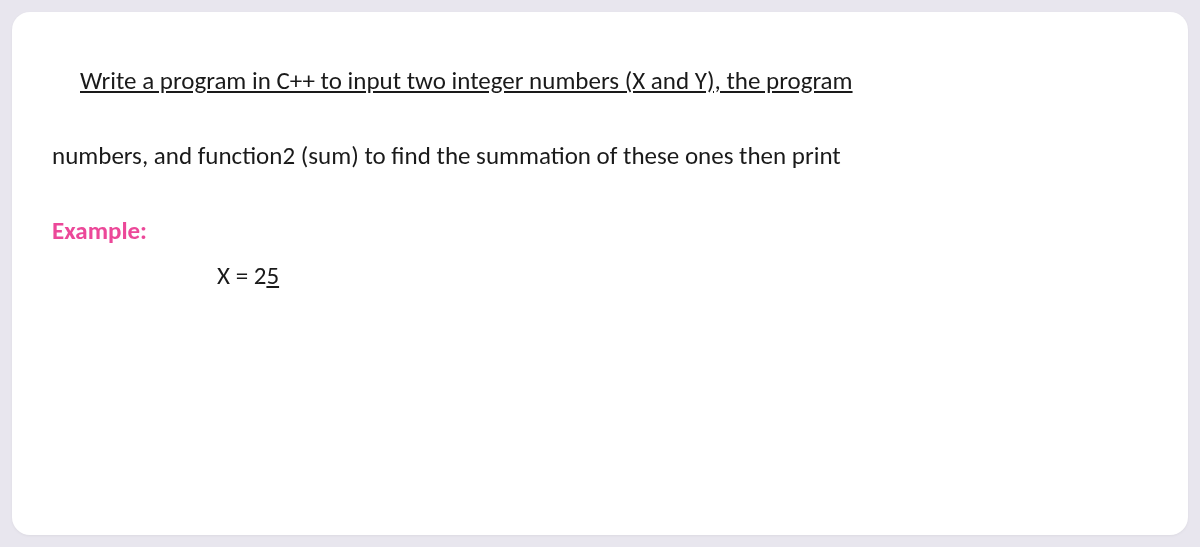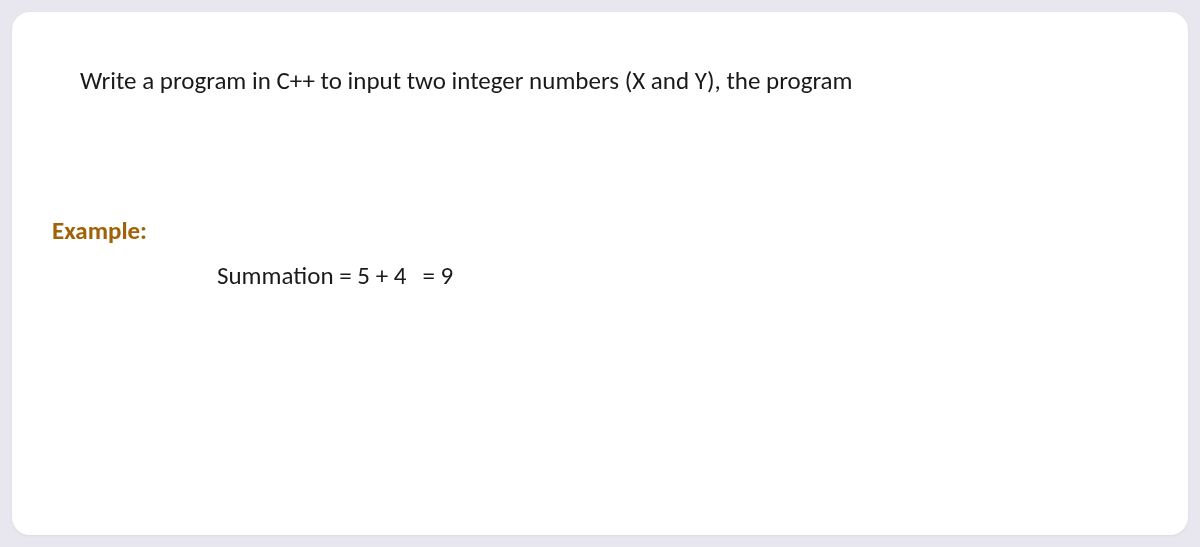--- a/index.html
+++ b/index.html
@@ -23,23 +23,24 @@
       box-shadow: 0 1px 3px rgba(0,0,0,0.05);
     }
     .prompt {
       color: #1a1a1a;
       font-size: 25px;
       line-height: 1.5;
       margin-bottom: 40px;
     }
     .prompt .indent {
       margin-left: 28px;
+      text-decoration: underline;
     }
     .example-label {
-      color: #a16207;
+      color: #ec4899;
       font-size: 25px;
       font-weight: bold;
       margin-bottom: 12px;
     }
     .example-lines {
       margin-left: 165px;
       color: #1a1a1a;
       font-size: 25px;
       line-height: 1.45;
     }
@@ -51,23 +52,23 @@
       width: 16px;
     }
   </style>
 </head>
 <body>
 
 <div class="card">
   <div class="prompt">
     <span class="indent">Write a program in C++ to input two integer numbers (X and Y), the program</span><br>
     <br>
-    <br>
+    <span>numbers, and function2 (sum) to find the summation of these ones then print</span><br>
   </div>
 
   <div class="example-label">Example:</div>
 
   <div class="example-lines">
     <div>
-      <span>Summation = 5 + 4</span><span class="eqspace"></span><span>= 9</span>
+      <span>X = 2</span><span class="underline-digit">5</span>
     </div>
   </div>
 </div>
 
 </body></html>

